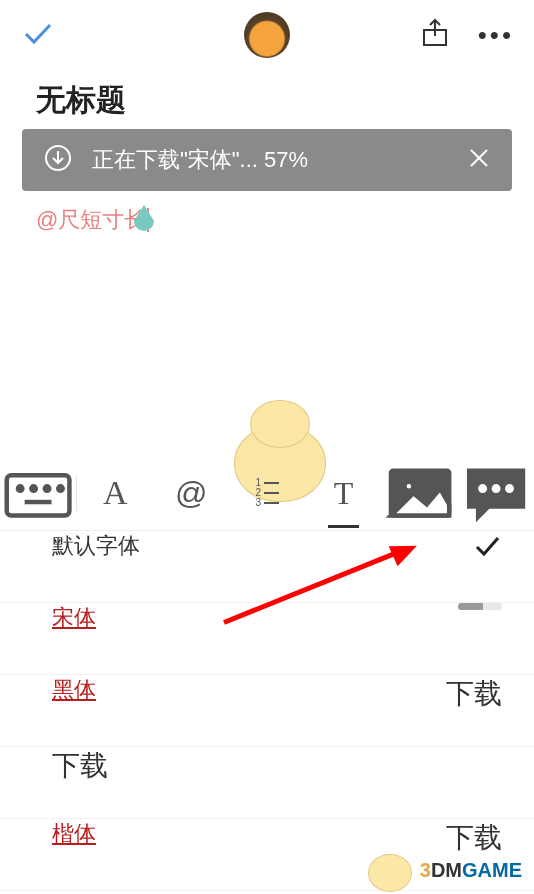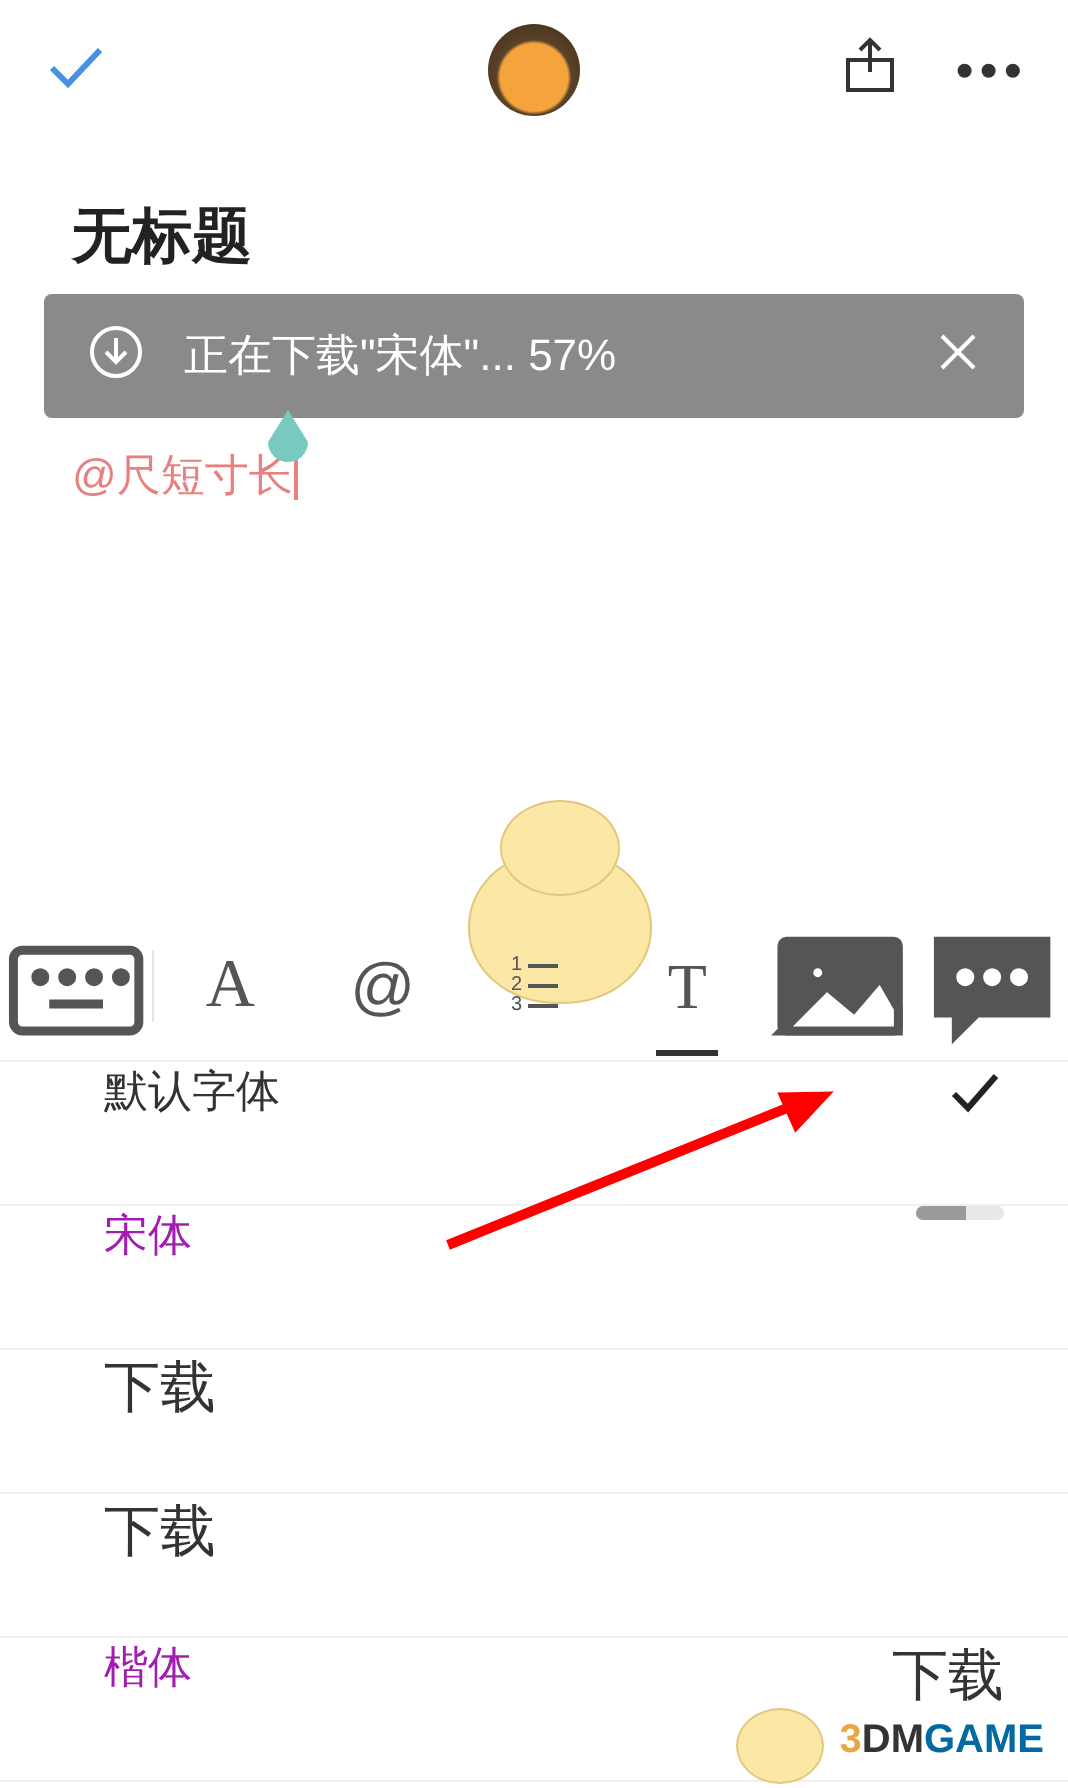--- a/index.html
+++ b/index.html
@@ -10,21 +10,21 @@
     .header-check { color: #4a90e2; }
     .header-check svg { width: 36px; height: 36px; stroke: #4a90e2; stroke-width: 3; fill: none; }
     .header-spacer { flex: 1; }
     .header-avatar { width: 46px; height: 46px; border-radius: 50%; background: radial-gradient(circle at 50% 58%, #f5a33d 0%, #f5a33d 48%, #5b4228 53%, #3a2c1a 100%); position: absolute; left: 50%; top: 12px; transform: translateX(-50%); }
     .header-share { margin-right: 28px; }
     .header-share svg { width: 30px; height: 30px; stroke: #333; stroke-width: 2; fill: none; }
     .header-more { letter-spacing: 3px; font-size: 26px; color: #333; line-height: 1; }
     
     
     .title-area { padding: 10px 36px 0; position: relative; }
-    .doc-title { font-size: 30px; font-weight: 700; color: #222; margin-top: 18px; }
+    .doc-title { font-size: 30px; font-weight: 700; color: #222; }
     
     
     .download-banner { margin: 8px 22px 0; background: #8a8a8a; border-radius: 4px; height: 62px; display: flex; align-items: center; padding: 0 22px; color: #fff; }
     .download-icon svg { width: 28px; height: 28px; stroke: #fff; stroke-width: 2; fill: none; }
     .download-text { margin-left: 20px; font-size: 22px; flex: 1; }
     .download-close svg { width: 22px; height: 22px; stroke: #fff; stroke-width: 2; fill: none; }
     
     
     .mention-row { padding: 14px 36px 0; font-size: 22px; display: flex; align-items: center; }
     .mention-at { color: #e98080; }
@@ -49,21 +49,21 @@
     .tool-numlist .numline-bar { width: 16px; height: 2px; background: #555; display: inline-block; }
     .tool-T { font-size: 32px; color: #555; font-family: "Times New Roman", serif; position: relative; }
     .tool-T-wrap { position: relative; }
     .tool-T-underline { position: absolute; bottom: -16px; left: -6px; right: -6px; height: 3px; background: #333; }
     
     
     .font-panel { position: absolute; top: 530px; left: 0; right: 0; bottom: 0; background: #fff; border-top: 1px solid #eee; }
     .font-row { height: 72px; display: flex; align-items: flex-start; padding: 0 32px 0 52px; border-bottom: 1px solid #f0f0f0; font-size: 22px; }
     .font-row:last-child { border-bottom: none; }
     .font-name { flex: 1; color: #333; }
-    .font-name.disabled { color: #a21caf; }
+    .font-name.disabled { color: #b91c1c; text-decoration: underline; }
     .font-action { color: #333; font-size: 28px; }
     .font-check svg { width: 30px; height: 30px; stroke: #222; stroke-width: 3; fill: none; }
     .font-progress { width: 44px; height: 7px; background: #e8e8e8; border-radius: 4px; overflow: hidden; }
     .font-progress-bar { height: 100%; background: #9a9a9a; width: 57%; }
     
     
     .arrow-annotation { position: absolute; left: 224px; top: 620px; pointer-events: none; }
     .arrow-line { width: 190px; height: 5px; background: #ff0000; transform: rotate(-22deg); transform-origin: left center; }
     .arrow-head { position: absolute; left: 170px; top: -82px; width: 0; height: 0; border-left: 11px solid transparent; border-right: 11px solid transparent; border-bottom: 26px solid #ff0000; transform: rotate(66deg); }
     
@@ -192,20 +192,21 @@
           <polyline points="5,16 12,23 26,7"></polyline>
         </svg></div>
   </div>
   <div class="font-row">
     <div class="font-name disabled">宋体</div>
     <div class="font-progress">
         <div class="font-progress-bar"></div>
       </div>
   </div>
   <div class="font-row">
+    <div class="font-name disabled">黑体</div>
     <div class="font-action">下载</div>
   </div>
   <div class="font-row">
     <div class="font-action">下载</div>
   </div>
   <div class="font-row">
     <div class="font-name disabled">楷体</div>
     <div class="font-action">下载</div>
   </div>
   <div class="font-row">

